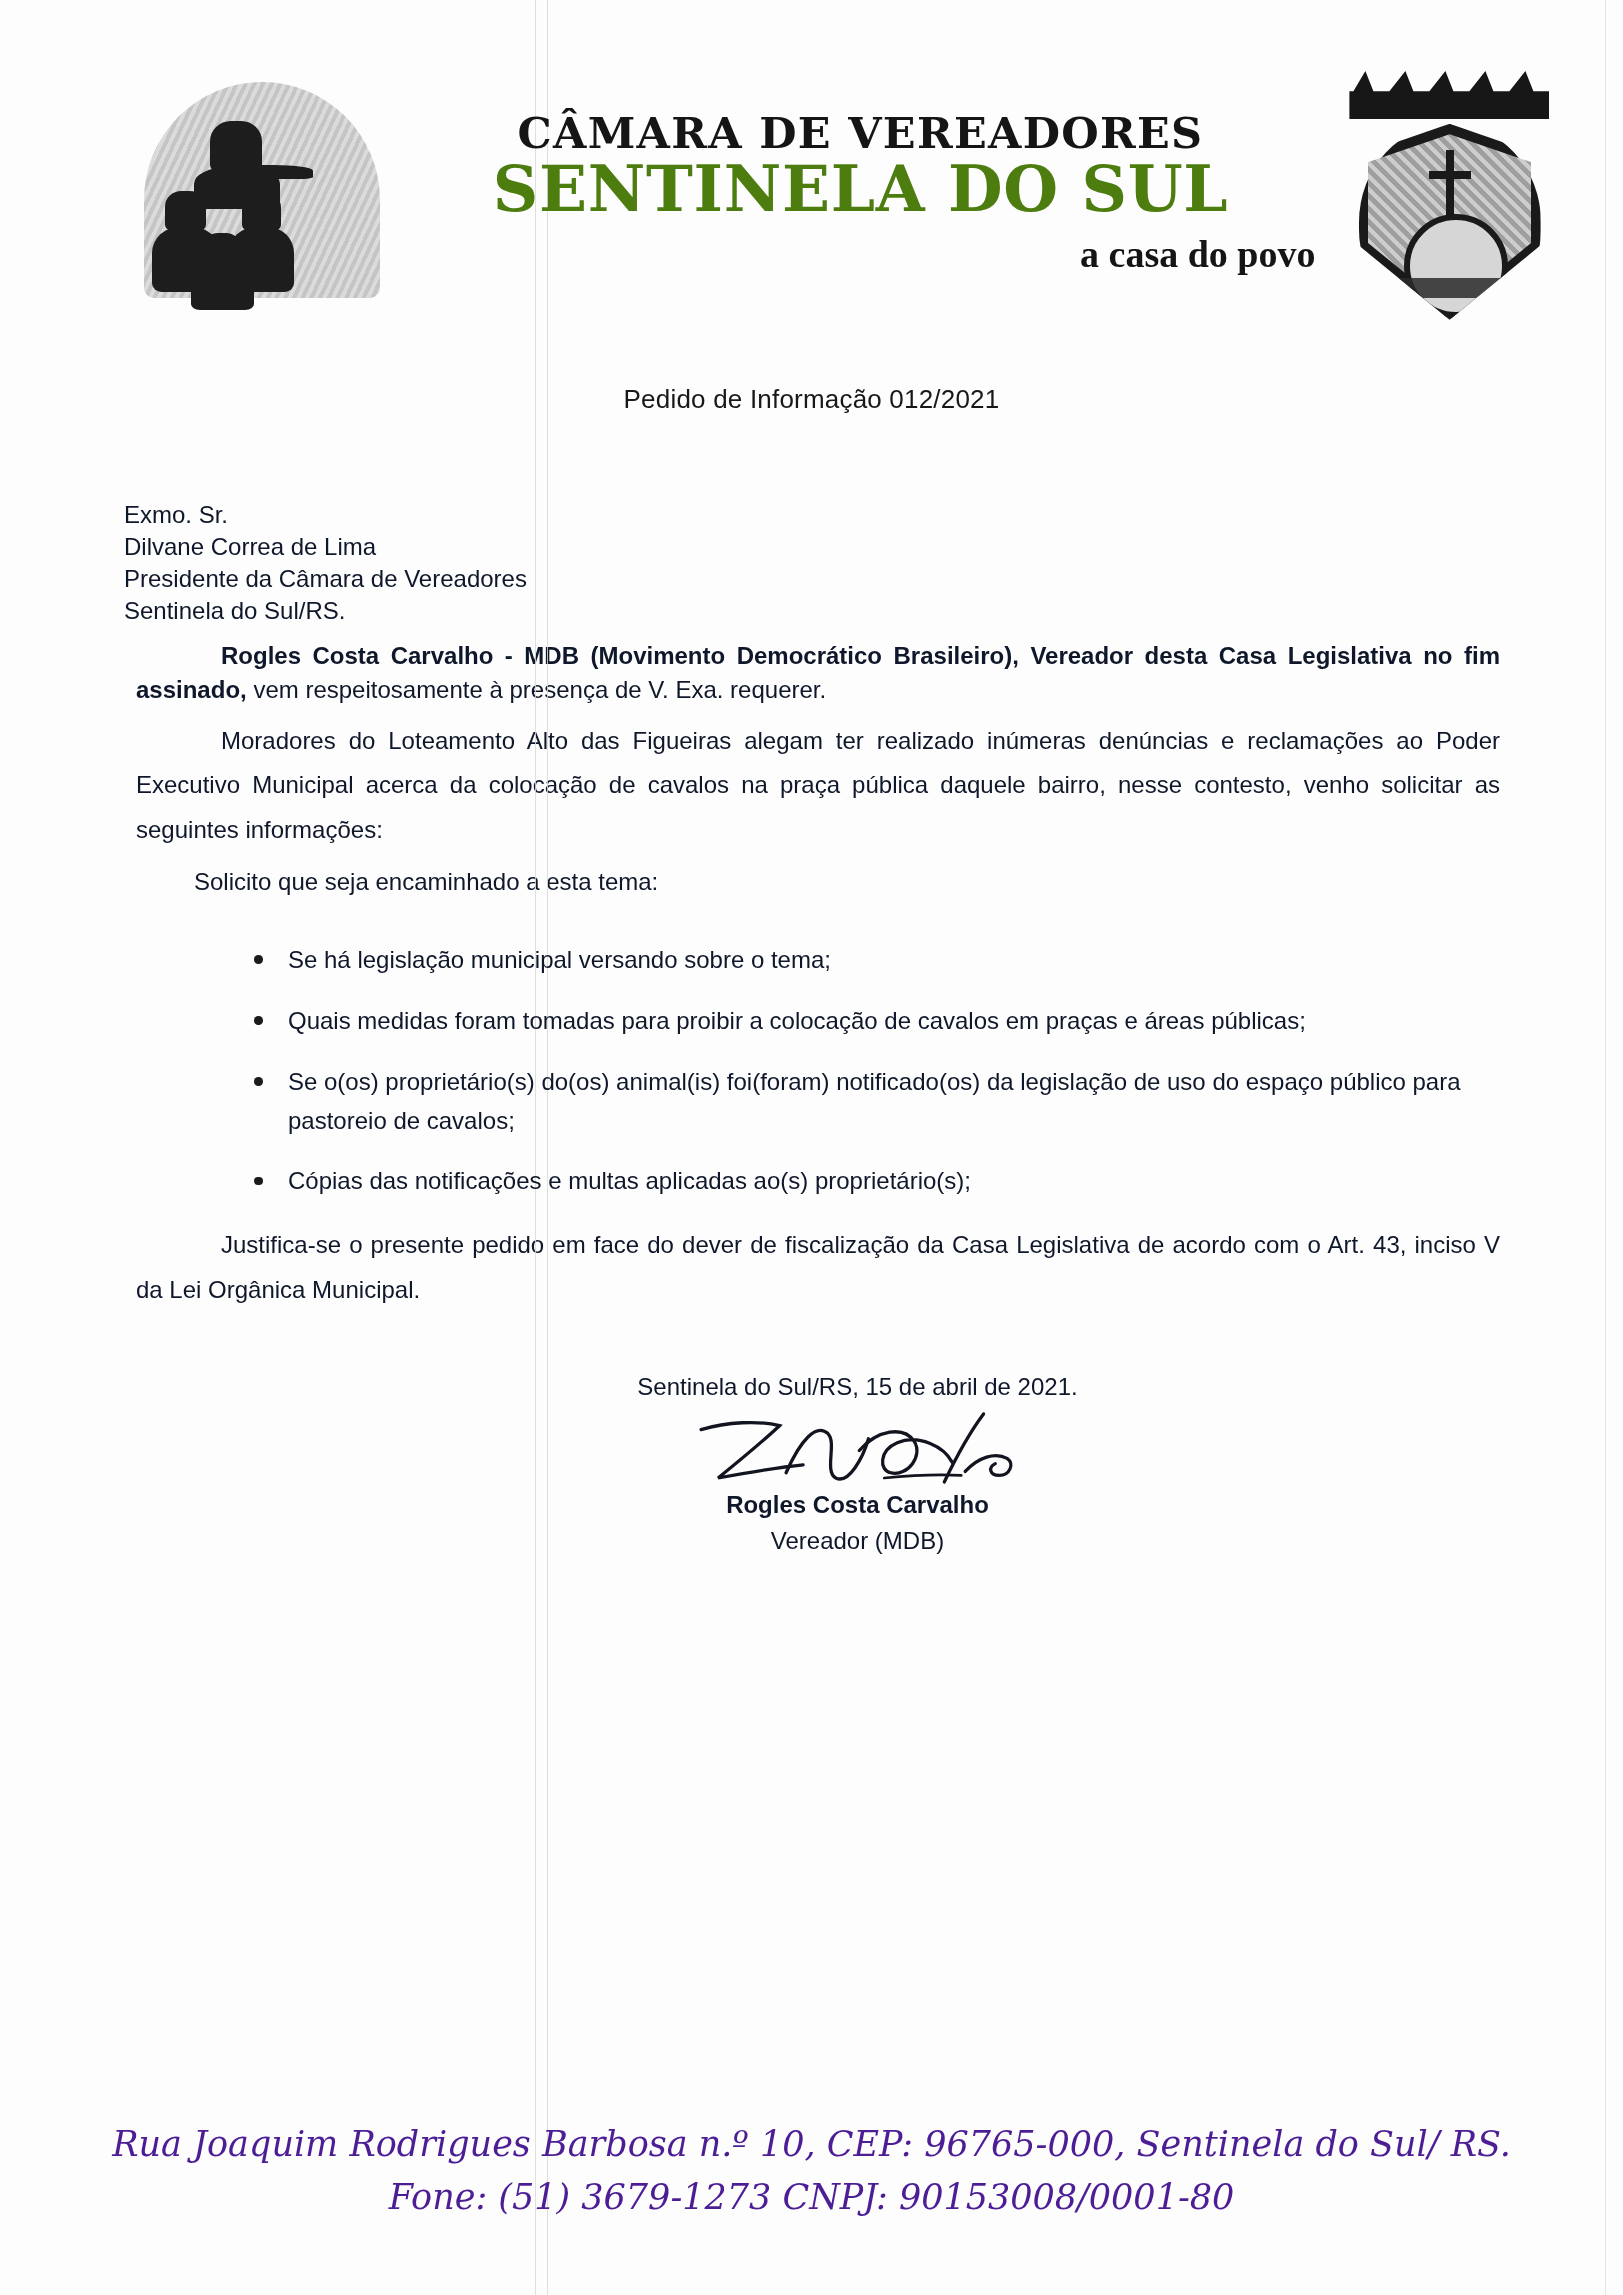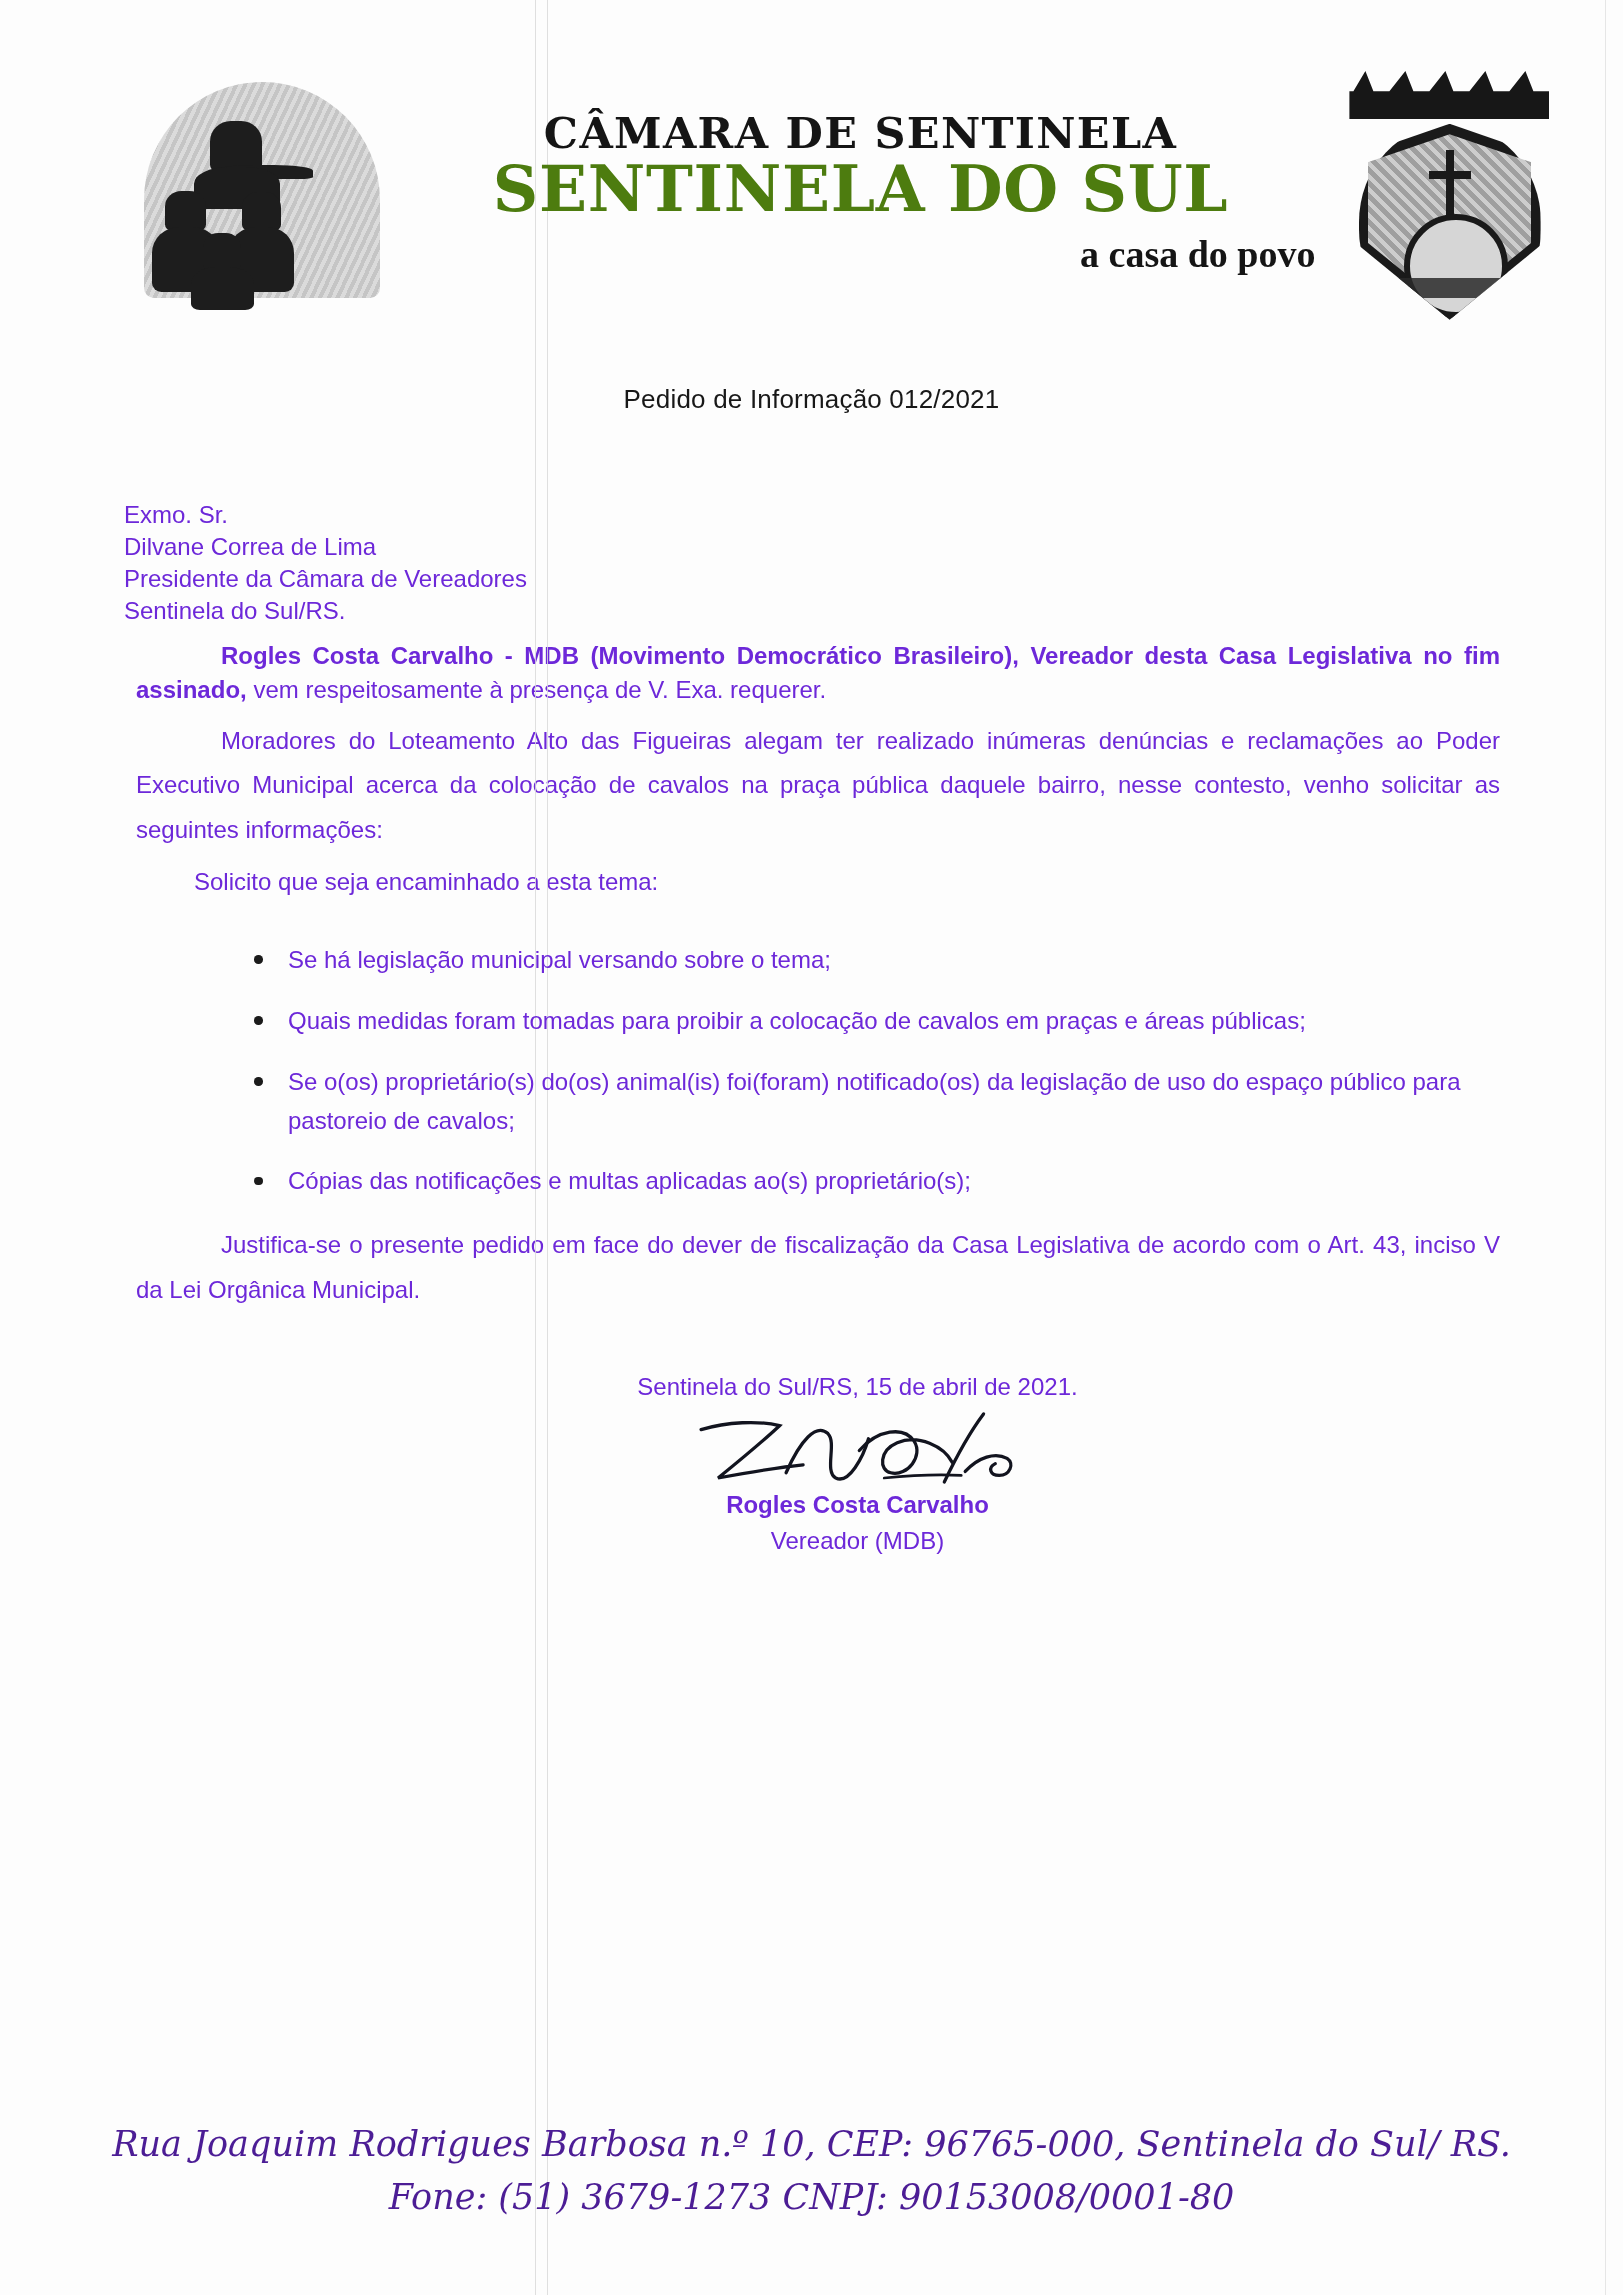--- a/index.html
+++ b/index.html
@@ -184,21 +184,21 @@
     margin-top: 17px;
     letter-spacing: 0.2px;
     color: #181818;
   }
 
   .content {
     padding: 0 111px 0 124px;
     box-sizing: border-box;
     font-size: 24px;
     line-height: 1.33;
-    color: #6d28d9;
+    color: #0f172a;
   }
 
   .addressee {
     margin-top: 84px;
     line-height: 1.33;
   }
   .addressee div { white-space: nowrap; }
 
   p.para {
     margin: 12px;
@@ -317,21 +317,21 @@
       <div class="figure fig-a-b"></div>
       <div class="figure fig-b"></div>
       <div class="figure fig-b-b"></div>
       <div class="figure fig-c"></div>
       <div class="figure fig-c-b"></div>
       <div class="figure fig-d"></div>
       <div class="figure fig-d-b"></div>
     </div>
 
     <div class="title-block">
-      <div class="t-line1">CÂMARA  DE SENTINELA</div>
+      <div class="t-line1">CÂMARA  DE VEREADORES</div>
       <div class="t-line2">SENTINELA DO SUL</div>
       <div class="t-line3">a casa do povo</div>
     </div>
 
     <div class="logo-right">
       <div class="crown"></div>
       <div class="shield">
         <div class="shield-inner"></div>
         <div class="shield-cross"></div>
         <div class="shield-cross2"></div>

